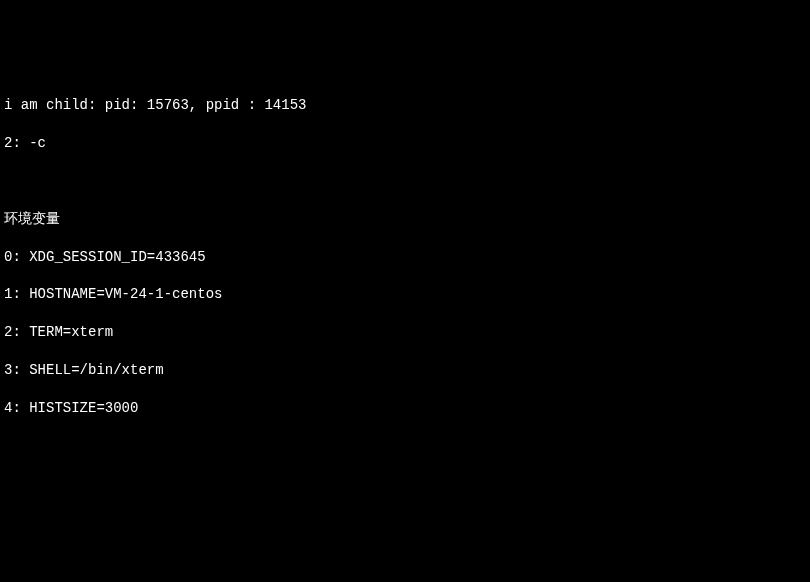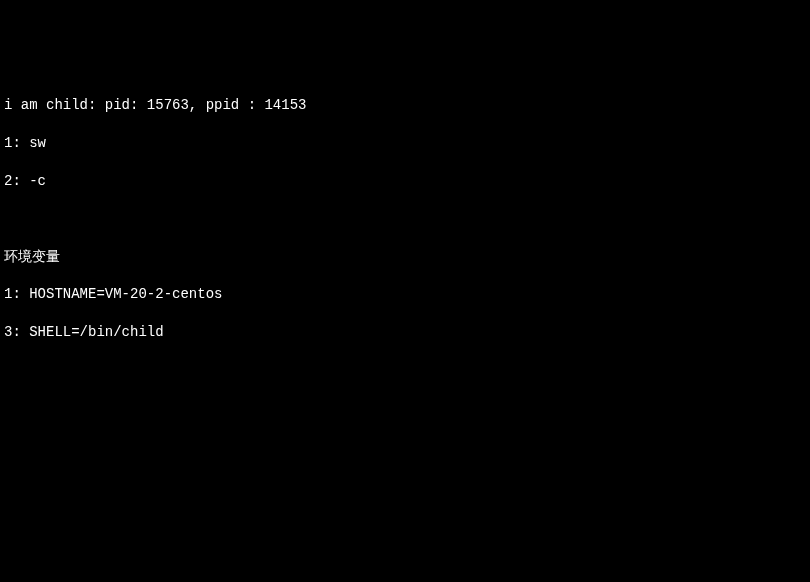--- a/index.html
+++ b/index.html
@@ -32,26 +32,28 @@
       height: 1.35em;
     }
   </style>
 </head>
 <body>
 
 
 
 <div class="terminal-output">
 <div class="line">i am child: pid: 15763, ppid : 14153</div>
-<div class="line">1: sw</div>
 <div class="line">2: -c</div>
 <div class="blank-line"></div>
 <div class="line">环境变量</div>
-<div class="line">1: HOSTNAME=VM-20-2-centos</div>
-<div class="line">3: SHELL=/bin/child</div>
+<div class="line">0: XDG_SESSION_ID=433645</div>
+<div class="line">1: HOSTNAME=VM-24-1-centos</div>
+<div class="line">2: TERM=xterm</div>
+<div class="line">3: SHELL=/bin/xterm</div>
+<div class="line">4: HISTSIZE=3000</div>
 
 
 
 
 
 </div>
 
 
 
 

